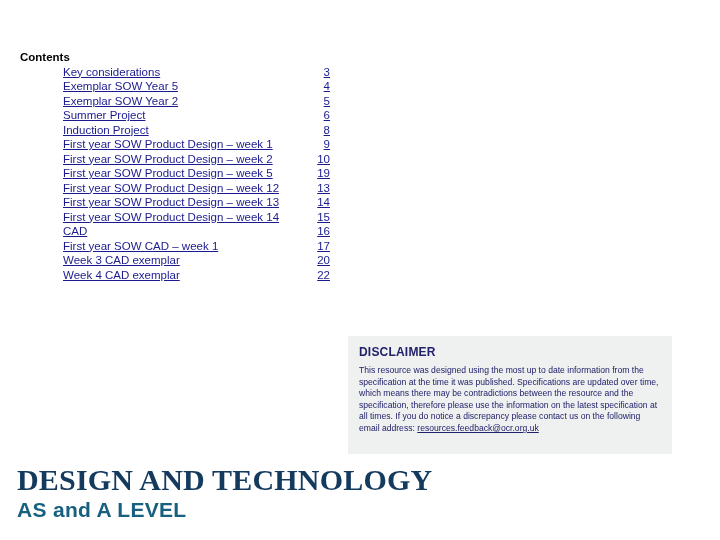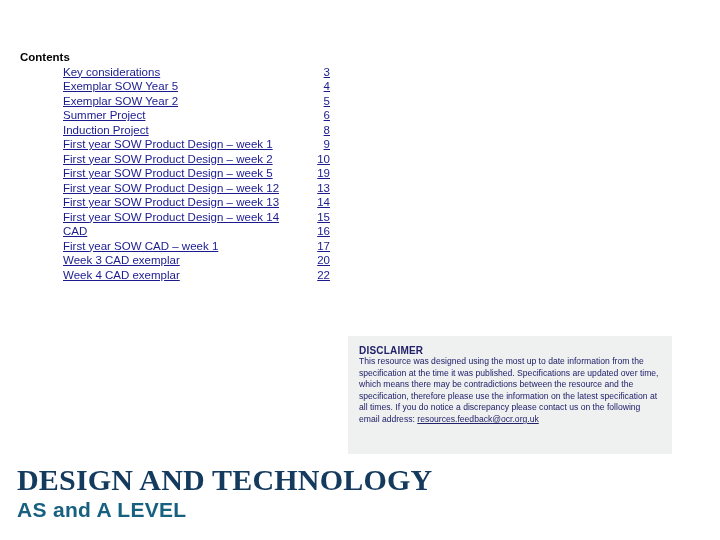--- a/index.html
+++ b/index.html
@@ -55,24 +55,25 @@
     position: absolute;
     left: 348px;
     top: 336px;
     width: 324px;
     height: 118px;
     background: #eff0f0;
     box-sizing: border-box;
     padding: 9px 11px 6px 11px;
   }
   #disclaimer-title {
-    font-size: 10px;
+    font-size: 12px;
     font-weight: bold;
     color: #21216a;
     letter-spacing: 0.2px;
+    margin-bottom: 6px;
   }
   #disclaimer-body {
     font-size: 8.6px;
     color: #21216a;
     line-height: 11.6px;
   }
   #disclaimer-email {
     color: #21216a;
     text-decoration: underline;
     text-align: center;

